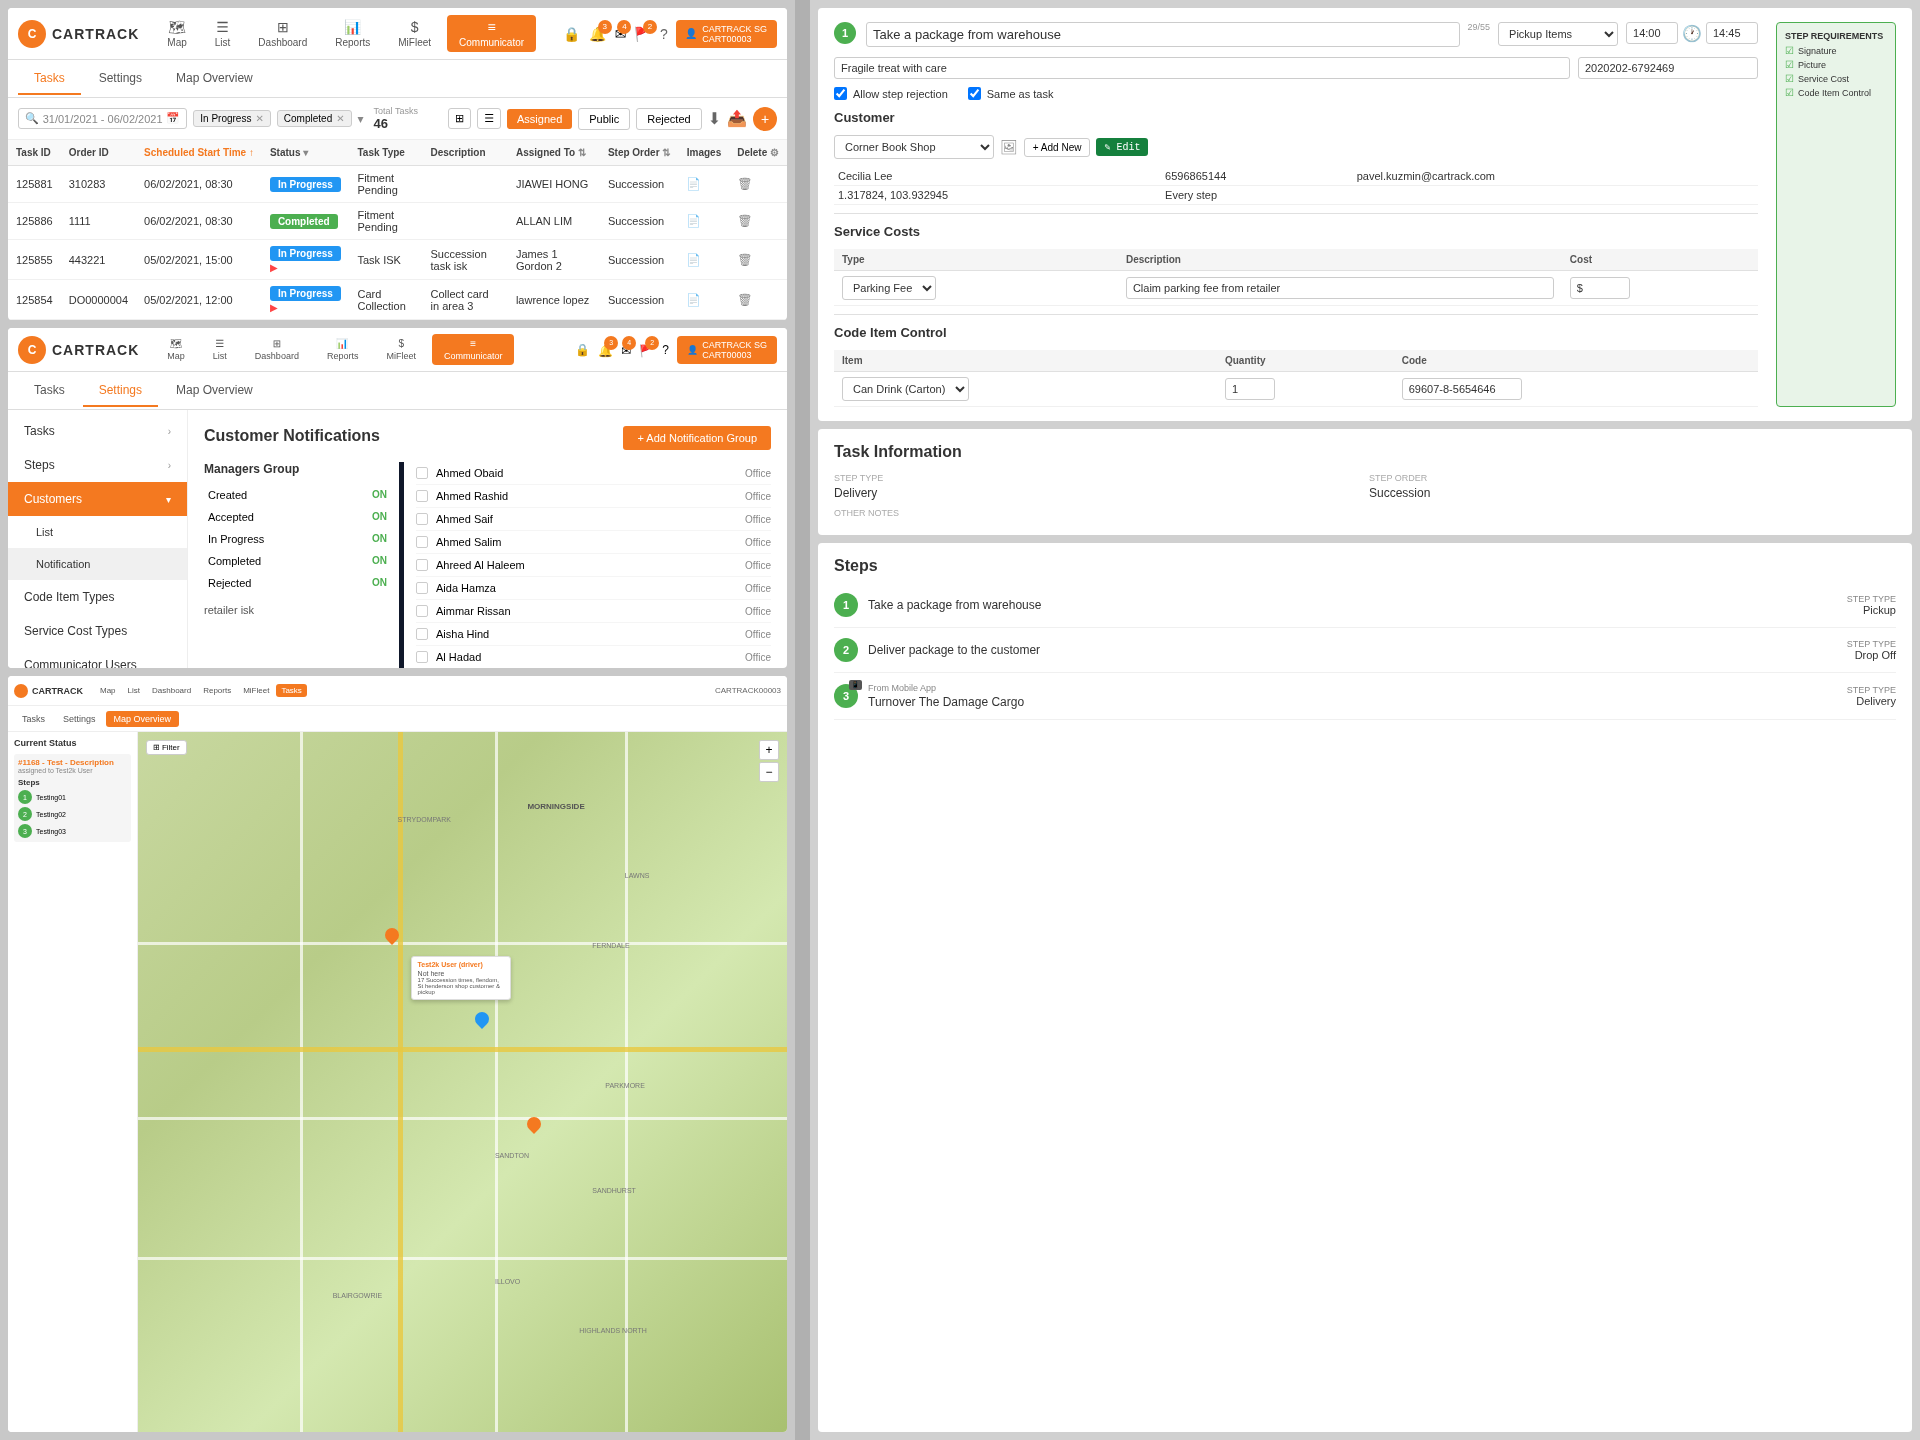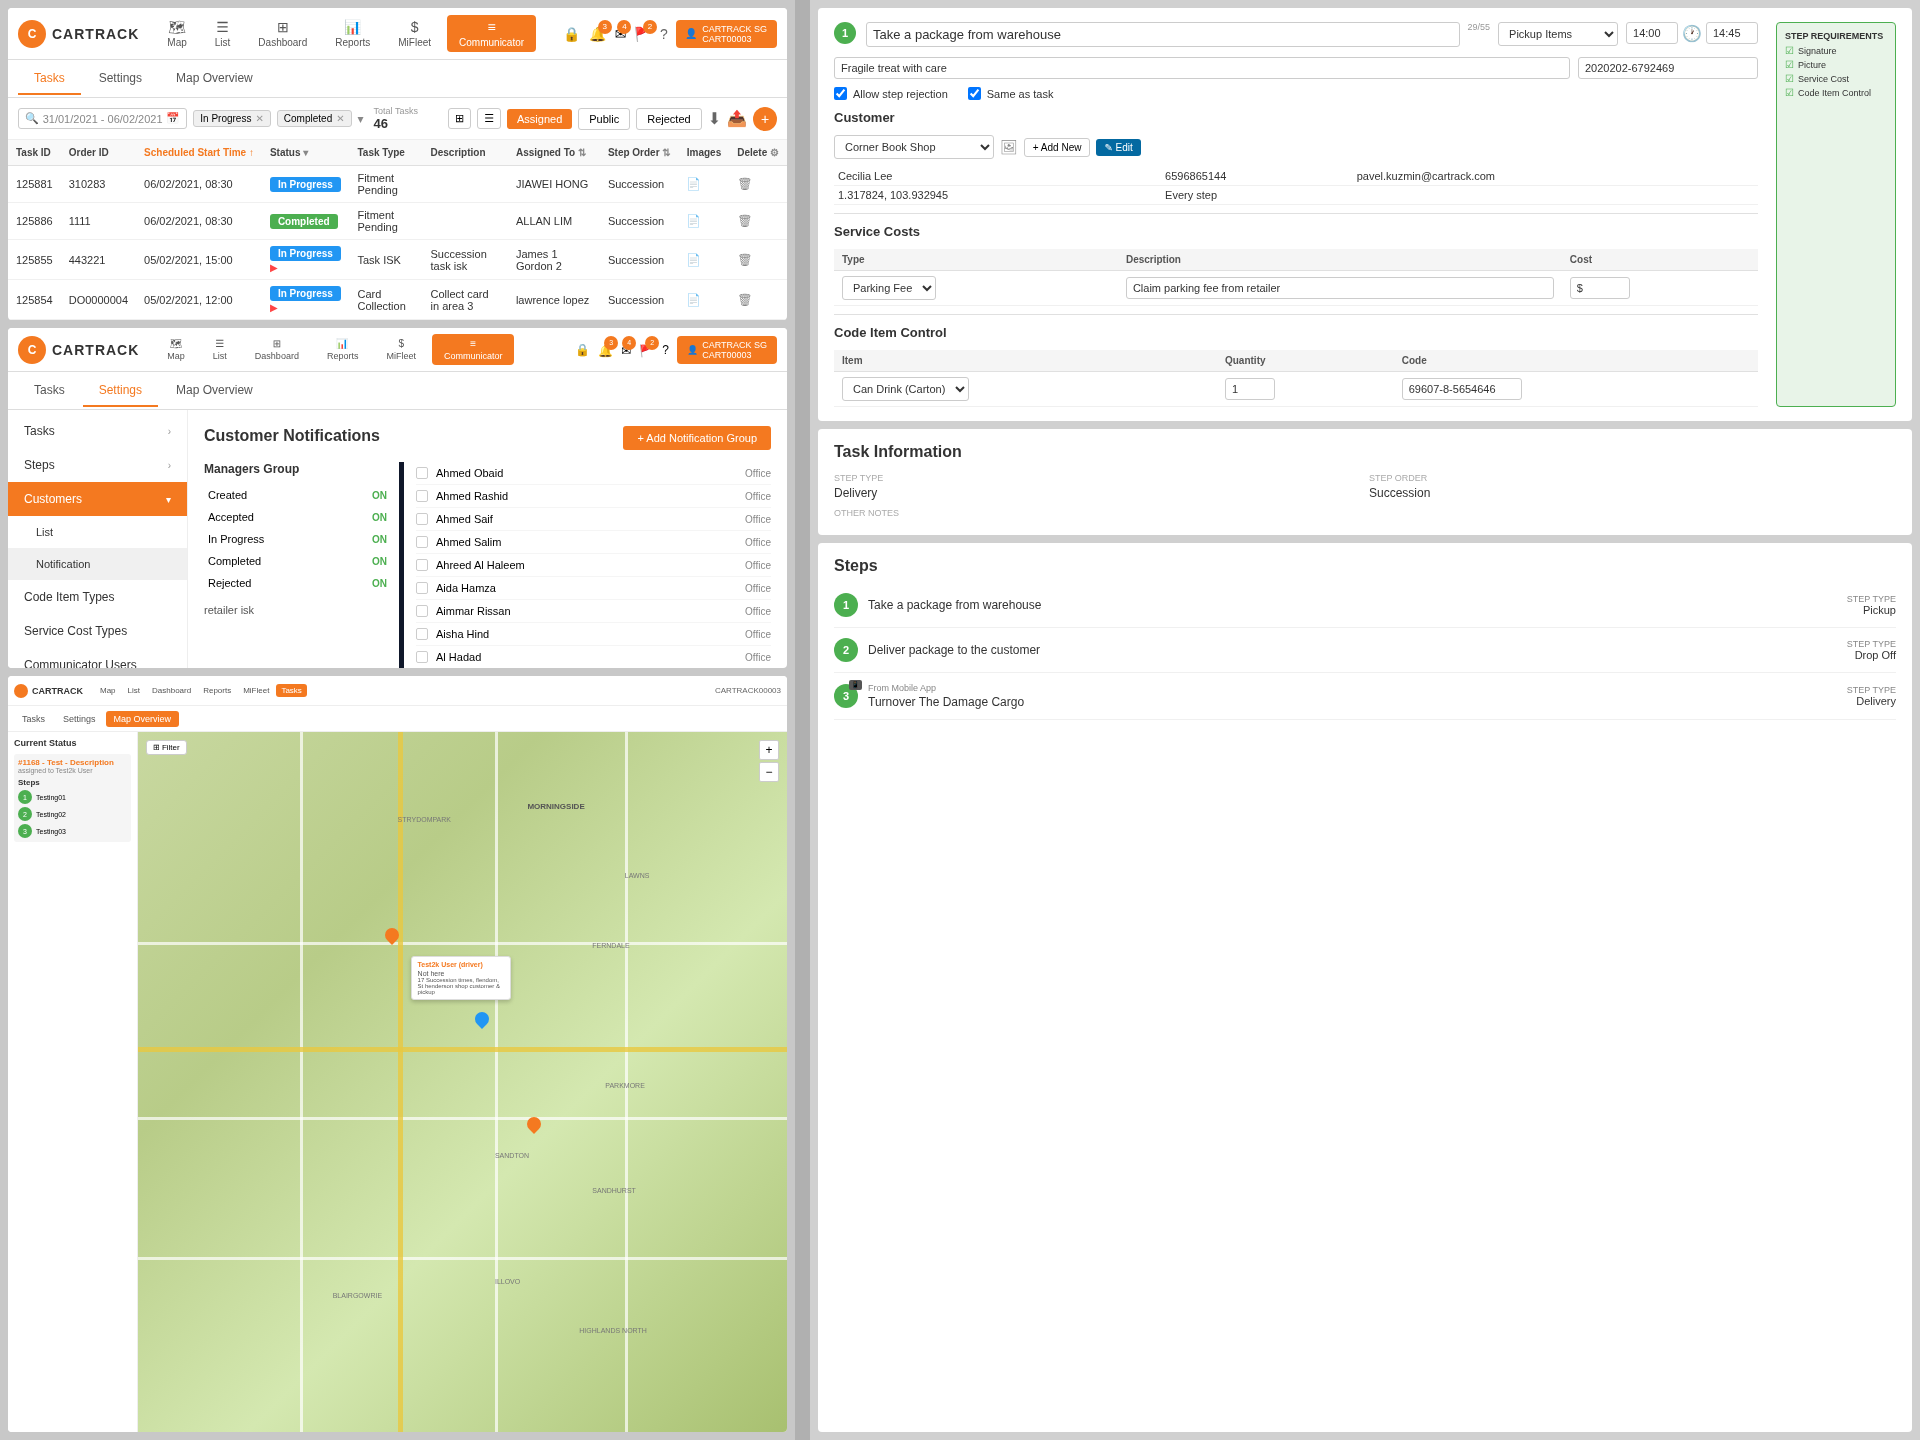--- a/index.html
+++ b/index.html
@@ -172,21 +172,21 @@
     .notif-header {
       display: flex; justify-content: space-between; align-items: center; margin-bottom: 12px;
     }
     .btn-add-group {
       background: #f47920; color: white; border: none; border-radius: 3px;
       padding: 6px 14px; font-size: 11px; cursor: pointer;
     }
     .two-col { display: flex; gap: 0; }
     .group-list { width: 200px; border-right: 5px solid #0f172a; padding-right: 8px; }
     .group-header { font-size: 12px; font-weight: 600; margin-bottom: 8px; color: #333; }
-    .group-row { display: flex; justify-content: space-between; align-items: flex-end; padding: 5px 4px; font-size: 11px; }
+    .group-row { display: flex; justify-content: space-between; align-items: flex-start; padding: 5px 4px; font-size: 11px; }
     .on-badge { color: #4caf50; font-size: 10px; font-weight: 700; }
     .user-list { flex: 1; padding-left: 12px; }
     .user-row { display: flex; align-items: center; gap: 8px; padding: 5px 0; font-size: 11px; border-bottom: 1px solid #f5f5f5; }
     .user-dept { margin-left: auto; color: #888; font-size: 10px; }
     .checkbox-placeholder { width: 12px; height: 12px; border: 1px solid #ccc; border-radius: 2px; }
     .map-bg {
       width: 100%; height: 100%;
       background: linear-gradient(135deg, #c8d8a0 0%, #b8cc88 30%, #d4e8b0 60%, #a8c070 100%);
       position: relative;
     }
@@ -233,21 +233,21 @@
     .form-select {
       border: 1px solid #ccc; border-radius: 3px;
       padding: 4px 6px; font-size: 11px; color: #333;
       background: #fff; cursor: pointer;
     }
     .checkbox-row { display: flex; align-items: center; gap: 6px; font-size: 11px; color: #333; }
     .checkbox-row input { cursor: pointer; }
     .customer-section { margin-top: 10px; }
     .customer-dropdown { display: flex; align-items: center; gap: 6px; }
     .btn-small { border: 1px solid #ccc; border-radius: 3px; padding: 3px 8px; font-size: 10px; cursor: pointer; background: #fff; }
-    .btn-edit { background: #0369a1; color: white; border: none; border-radius: 3px; padding: 3px 8px; font-size: 10px; cursor: pointer; }
+    .btn-edit { background: #15803d; color: white; border: none; border-radius: 3px; padding: 3px 8px; font-size: 10px; cursor: pointer; font-family: Liberation Mono, monospace; }
     .customer-details { margin-top: 8px; font-size: 11px; color: #333; }
     .customer-details table { width: 100%; }
     .customer-details td { padding: 3px 4px; font-size: 11px; }
 
     .requirements-box {
       background: #e8f4e8; border: 1px solid #4caf50;
       border-radius: 4px; padding: 8px; margin-left: 8px;
       font-size: 9px; min-width: 120px;
     }
     .req-title { font-weight: 700; color: #333; margin-bottom: 4px; font-size: 9px; }

